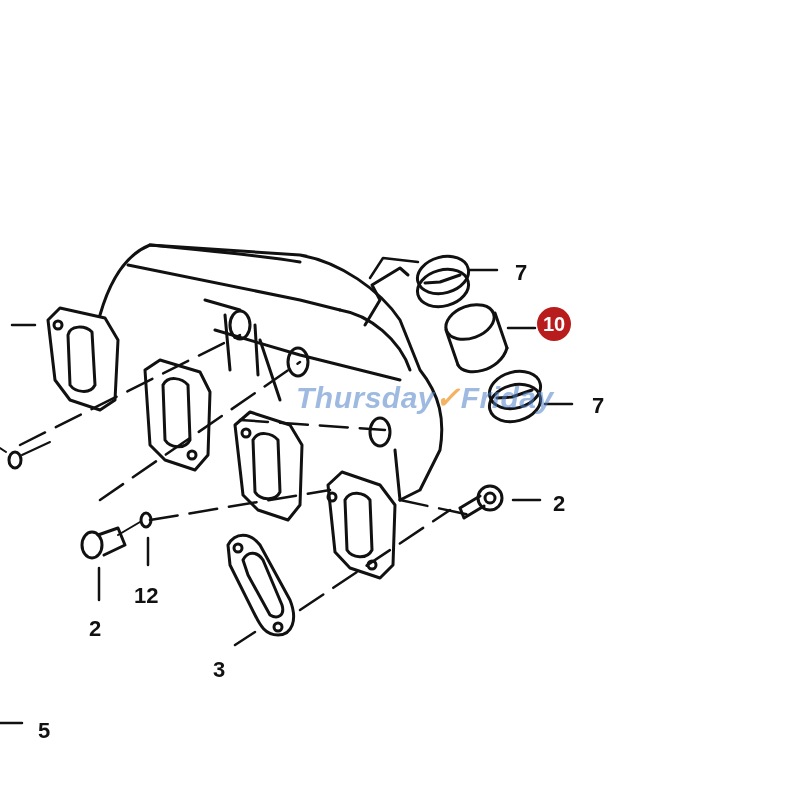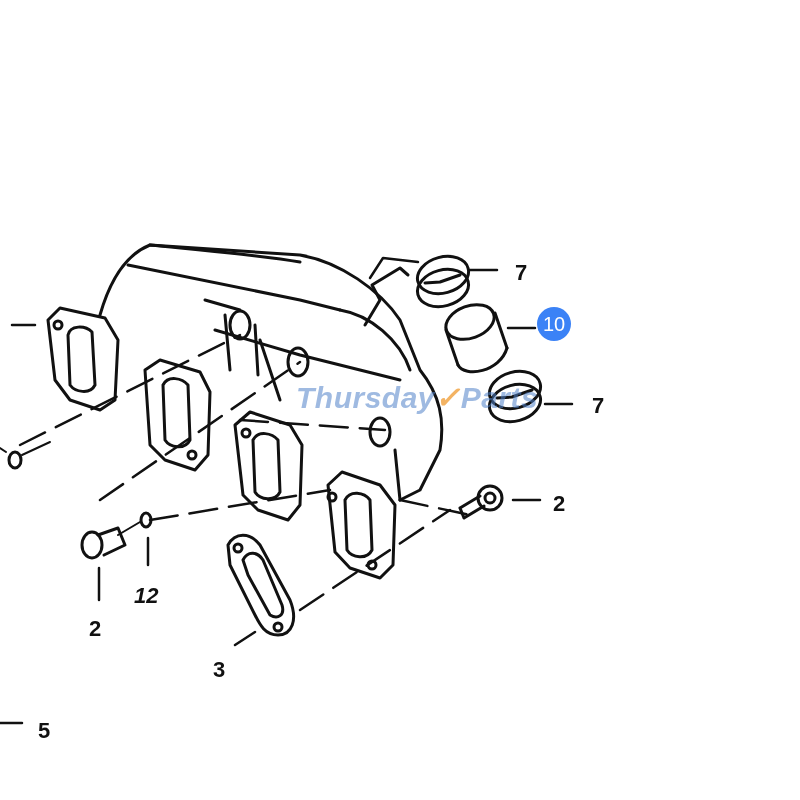--- a/index.html
+++ b/index.html
@@ -1,19 +1,19 @@
 <!DOCTYPE html>
 <html><head>
 <meta charset="utf-8">
 <style>
   html, body { margin: 0; padding: 0; background: #ffffff; }
   body { width: 800px; height: 800px; position: relative; overflow: hidden; font-family: "Liberation Sans", sans-serif; }
   #canvas { position: absolute; left: 0; top: 0; width: 800px; height: 800px; }
   .callout { position: absolute; font-family: "Liberation Sans", sans-serif; font-weight: bold; font-size: 22px; color: #111; line-height: 1; }
-  .badge { position: absolute; width: 34px; height: 34px; border-radius: 50%; background: #3b82f6; color: #fff; font-family: "Liberation Sans", sans-serif; font-size: 20px; font-weight: normal; display: flex; align-items: center; justify-content: center; }
+  .badge { position: absolute; width: 34px; height: 34px; border-radius: 50%; background: #b91c1c; color: #fff; font-family: "Liberation Sans", sans-serif; font-size: 20px; font-weight: bold; display: flex; align-items: center; justify-content: center; }
   .watermark { position: absolute; left: 296px; top: 380px; font-family: "Liberation Sans", sans-serif; font-weight: bold; font-style: italic; font-size: 30px; color: rgba(80,130,200,0.55); letter-spacing: 0.5px; }
   .watermark .tick { color: rgba(240,160,60,0.8); }
 </style>
 </head>
 <body>
 
 <svg id="canvas" viewBox="0 0 800 800" xmlns="http://www.w3.org/2000/svg">
   <g fill="none" stroke="#111" stroke-width="3" stroke-linecap="round" stroke-linejoin="round">
 
     <g>
@@ -112,23 +112,23 @@
       <path d="M99 568 L99 600"></path>
       <path d="M235 645 L255 632"></path>
       <path d="M0 723 L22 723"></path>
       <path d="M12 325 L35 325"></path>
       <path d="M370 278 L383 258 L418 262"></path>
     </g>
   </g>
 </svg>
 
 <div class="watermark">
-  <span>Thursday</span><span class="tick">✓</span><span>Parts</span>
+  <span>Thursday</span><span class="tick">✓</span><span>Friday</span>
 </div>
 
 <div class="callout" style="left:515px;top:262px;">7</div>
 <div class="badge" style="left:537px;top:307px;">10</div>
 <div class="callout" style="left:592px;top:395px;">7</div>
 <div class="callout" style="left:553px;top:493px;">2</div>
-<div class="callout" style="left:134px;top:585px;font-style:italic;">12</div>
+<div class="callout" style="left:134px;top:585px;">12</div>
 <div class="callout" style="left:89px;top:618px;">2</div>
 <div class="callout" style="left:213px;top:659px;">3</div>
 <div class="callout" style="left:38px;top:720px;">5</div>
 
 </body></html>

